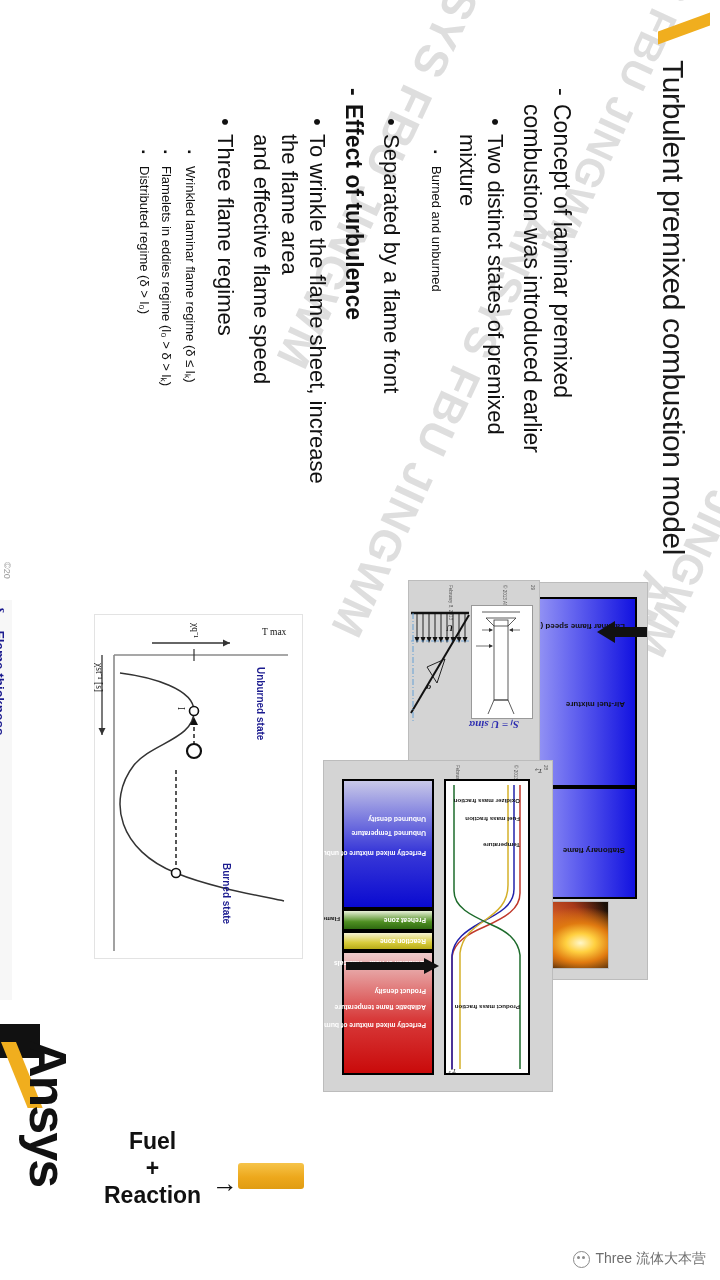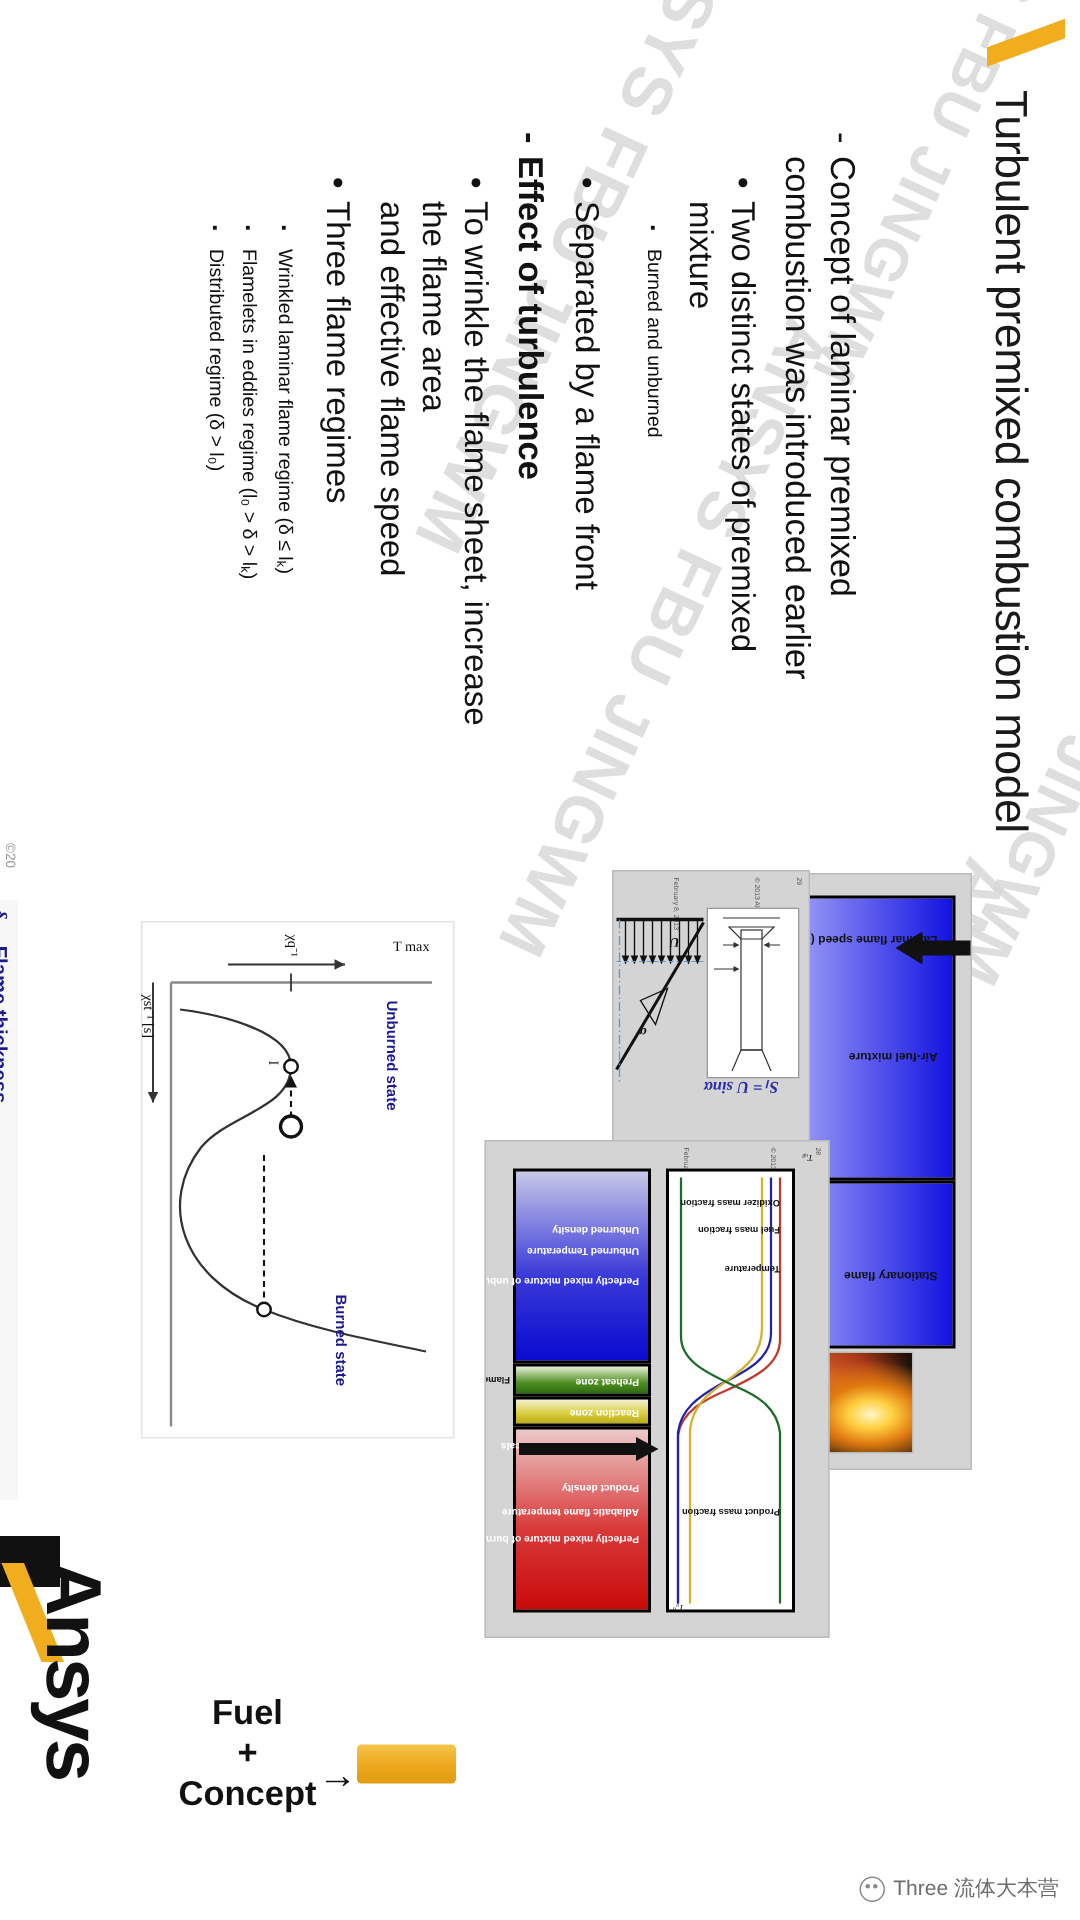--- a/index.html
+++ b/index.html
@@ -183,21 +183,20 @@
   }
 
   .fuelblock {
     position: absolute;
     left: 104px; top: 1128px;
     text-align: center;
     font-size: 23px;
     font-weight: bold;
     color: #111;
     line-height: 1.18;
-    margin-left: 15px;
   }
   .arrow-right {
     position: absolute;
     left: 212px; top: 1168px;
     font-size: 26px; color: #111; font-weight: bold;
   }
   .pipe {
     position: absolute;
     left: 238px; top: 1163px;
     width: 66px; height: 26px;
@@ -455,21 +454,21 @@
     </svg>
   </div>
 
   <div class="logo-bar"></div>
   <div class="logo-slash"></div>
   <div class="ansys-logo">Ansys</div>
 
   <div class="fuelblock">
     <div>Fuel</div>
     <div>+</div>
-    <div>Concept</div>
+    <div>Reaction</div>
   </div>
   <div class="arrow-right">→</div>
   <div class="pipe"></div>
 
   <div class="ansys-wm">
     <span class="wm-circle"></span>
     <span>Three 流体大本营</span>
   </div>
 
 </div>

